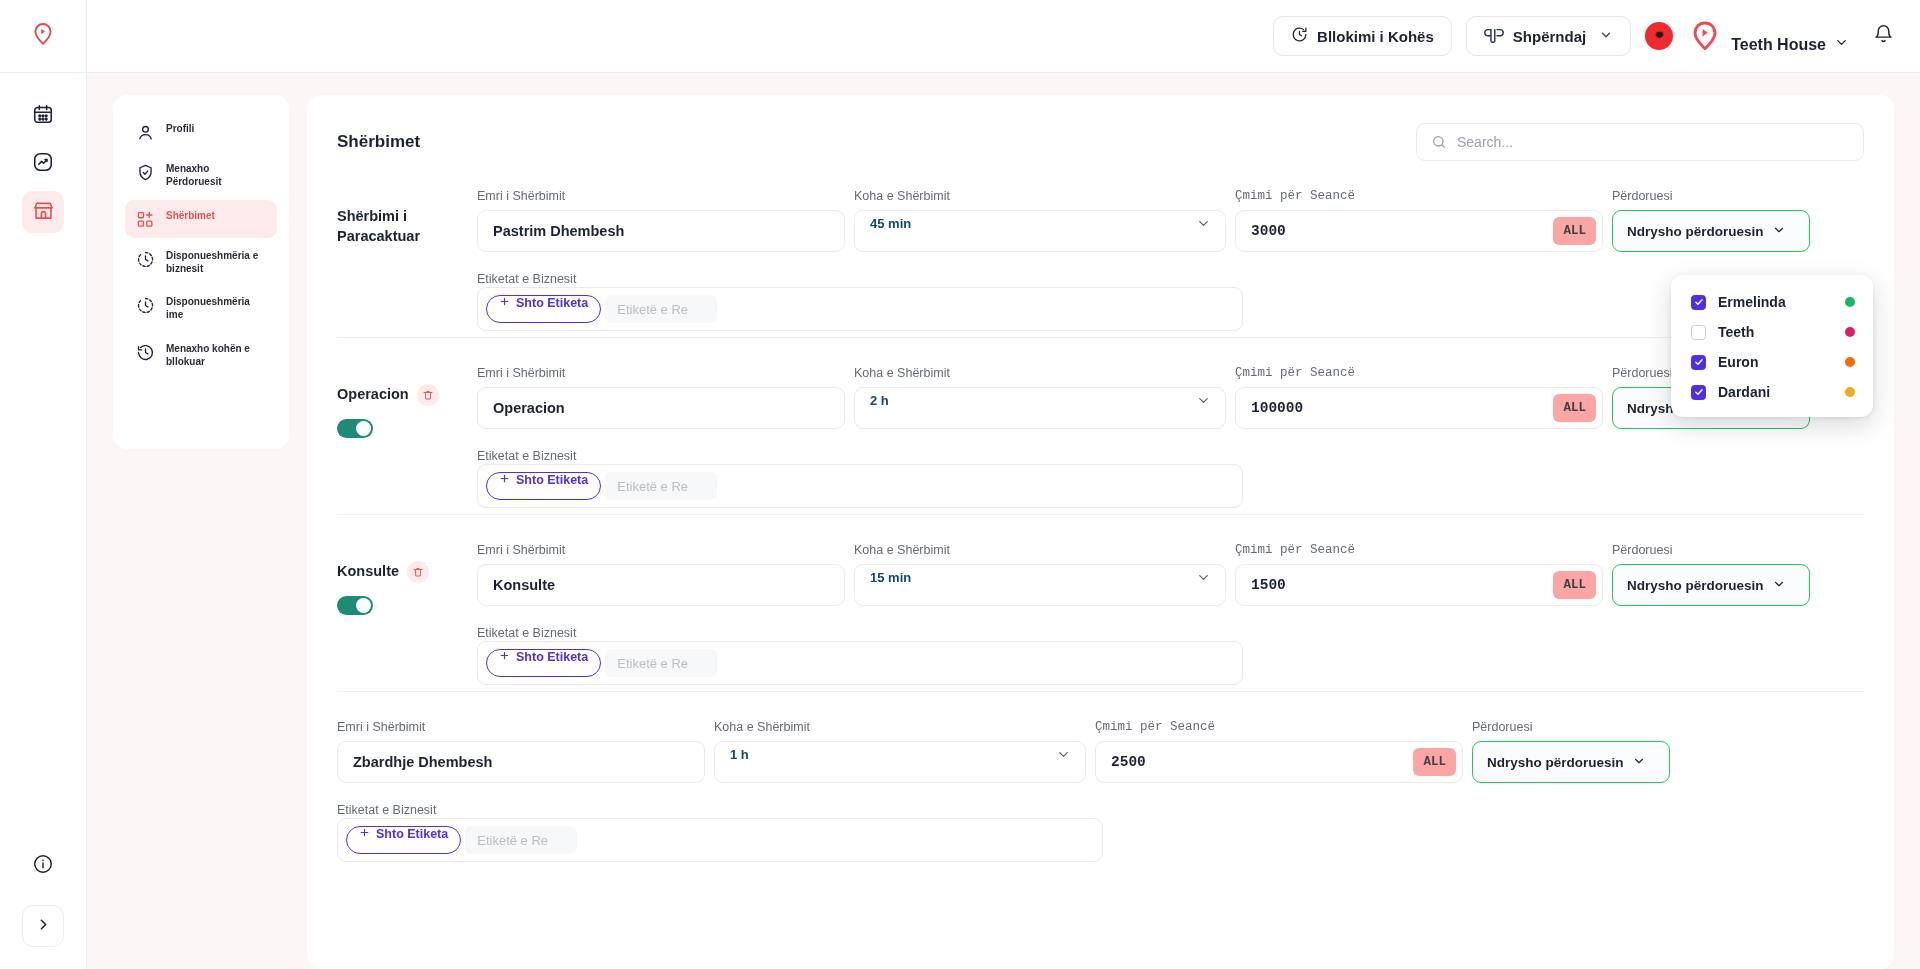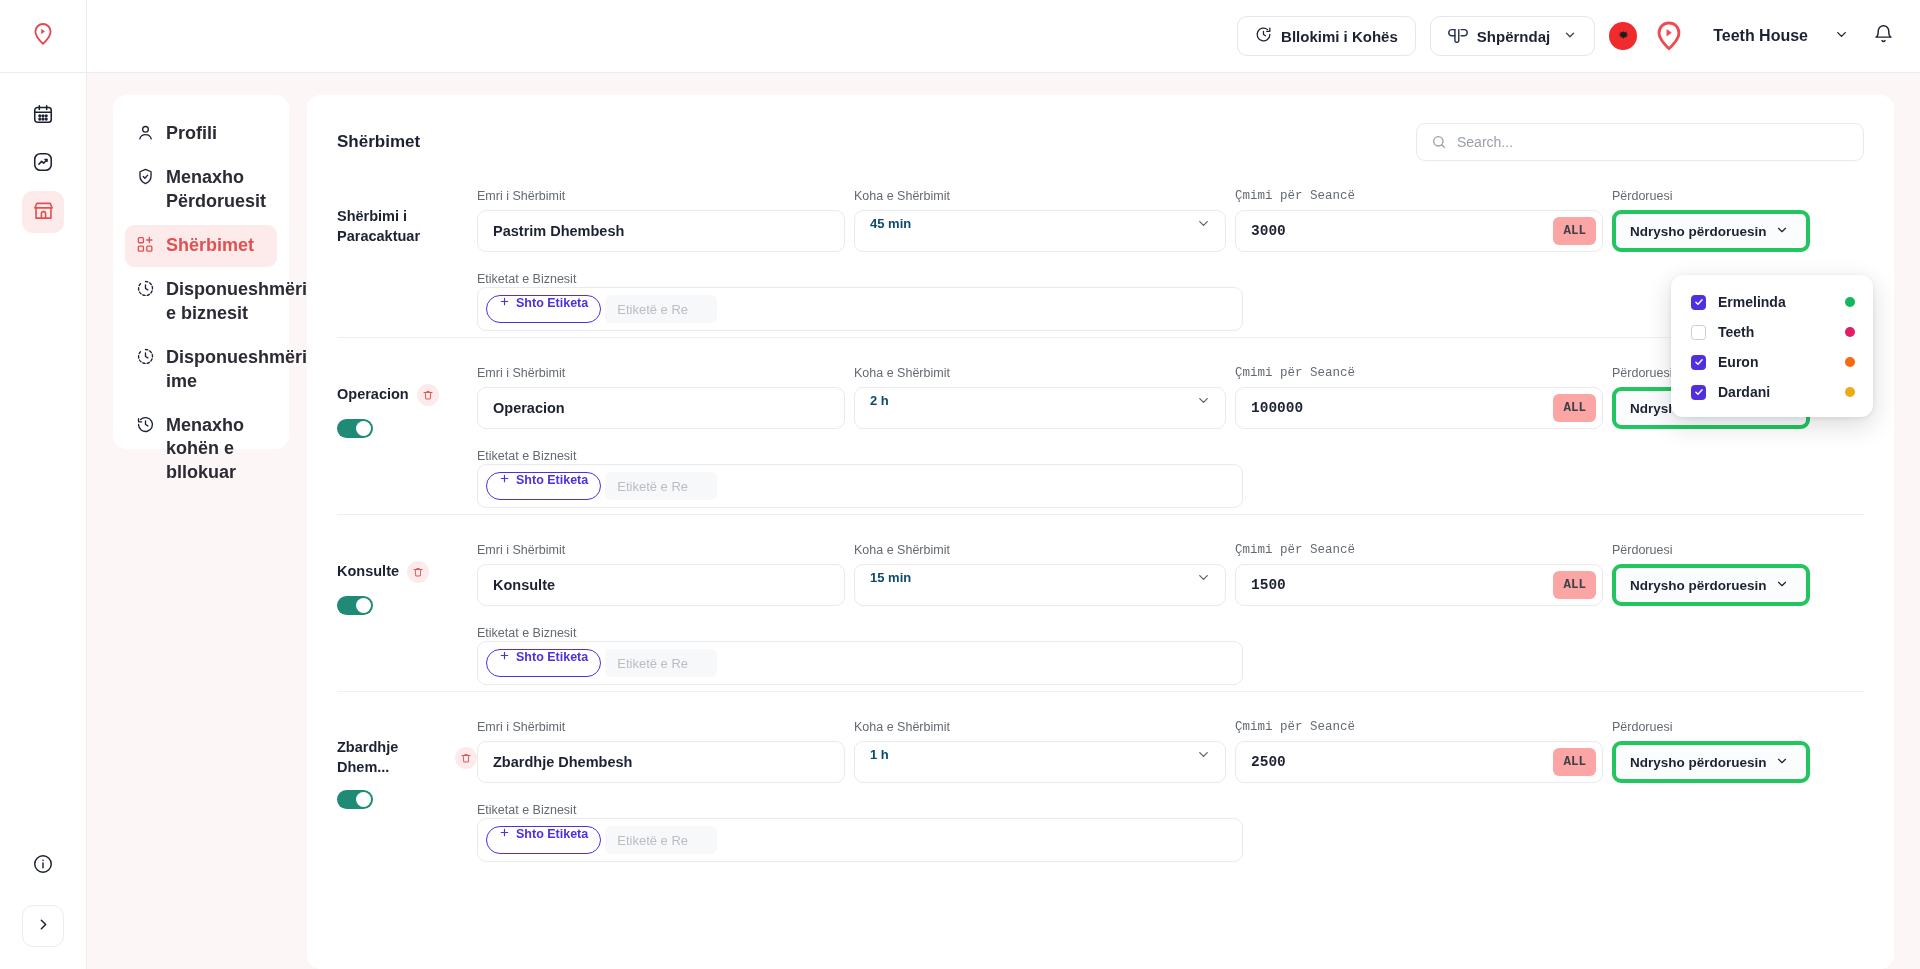--- a/index.html
+++ b/index.html
@@ -27,21 +27,21 @@
     height: 40px; padding: 0 17px;
     border: 1px solid #e6e7e9; border-radius: 10px; background: #fff;
     font-size: 15px; font-weight: 700; color: #1d2233; cursor: pointer; white-space: nowrap;
   }
   .pill-btn .chev { margin-left: 4px; }
   .flag-badge {
     width: 28px; height: 28px; border-radius: 50%; background: #ef2b2d;
     display: flex; align-items: center; justify-content: center; cursor: pointer;
   }
   .flag-badge svg { display: block; }
-  .brand-user { display: flex; align-items: center; gap: 26px; cursor: pointer; }
+  .brand-user { display: flex; align-items: flex-end; gap: 8px; cursor: pointer; }
   .brand-avatar { width: 36px; height: 36px; display: flex; align-items: center; justify-content: center; }
   .brand-name { font-size: 16px; font-weight: 700; color: #1d2233; white-space: nowrap; }
   .bell { margin-left: 10px; cursor: pointer; display: flex; }
 
   
   .body-row { flex: 1; display: flex; min-height: 0; position: relative; }
 
   
   .rail {
     width: 87px; flex: 0 0 87px; background: #fff; border-right: 1px solid #ececed;
@@ -67,21 +67,21 @@
     width: 176px; flex: 0 0 176px; background: #fff; border-radius: 14px;
     padding: 18px 12px; height: 354px;
   }
   .nav-item {
     display: flex; align-items: flex-start; gap: 11px;
     padding: 9px 10px; border-radius: 9px; cursor: pointer; margin-bottom: 2px;
   }
   .nav-item.active { background: #fdeaea; }
   .nav-ico { flex: 0 0 20px; display: flex; align-items: center; justify-content: center; padding-top: 1px; color: #1d2233; }
   .nav-item.active .nav-ico { color: #e05252; }
-  .nav-label { font-size: 18px; font-weight: 600; color: #2b2b35; line-height: 1.33; }
+  .nav-label { font-size: 10px; font-weight: 600; color: #2b2b35; line-height: 1.33; }
   .nav-item.active .nav-label { color: #e05252; }
 
   
   .maincard {
     flex: 1; background: #fff; border-radius: 14px; margin-left: 18px; margin-right: 26px;
     min-width: 0; overflow: hidden; position: relative;
   }
   .main-head { display: flex; align-items: center; padding: 28px 30px 0 30px; }
   .main-title { font-size: 17px; font-weight: 700; color: #1d2233; }
   .search-wrap { margin-left: auto; position: relative; width: 448px; }
@@ -128,21 +128,21 @@
   .fselect .val { flex: 1; }
   .fselect .chev { color: #5b6069; display: flex; }
   .price-wrap { position: relative; display: flex; align-items: center; }
   .price-wrap .finput { flex: 1; padding-right: 56px; }
   .all-badge {
     position: absolute; right: 7px; top: 7px; height: 28px; padding: 0 10px;
     background: #fca5a5; border-radius: 6px; display: flex; align-items: center;
     font-size: 12.5px; font-weight: 600; color: #3c4049;
   }
   .user-select {
-    height: 42px; border: 4px solid #22c55e; border-radius: 9px; background: #fbfcfd;
+    height: 42px; border: 1px solid #22c55e; border-radius: 9px; background: #fbfcfd;
     padding: 0 12px 0 14px; font-size: 13.5px; font-weight: 600; color: #1d2233;
     display: flex; align-items: center; gap: 8px; cursor: pointer; white-space: nowrap;
   }
 
   .tags-block { margin-top: 17px; width: 766px; }
   .tags-box {
     height: 44px; border: 1px solid #e9eaec; border-radius: 9px; background: #fff;
     display: flex; align-items: center; padding: 0 8px; gap: 4px;
   }
   .add-tag {
@@ -566,33 +566,20 @@
                         </svg></span>
                     <span>Shto Etiketa</span>
                   </div>
                   <input class="tag-input" placeholder="Etiketë e Re" style="">
                 </div>
               </div>
             </div>
           </div>
 
           <div class="srow">
-            <div class="srow-left">
-              <div class="srow-title">
-                <span>Zbardhje Dhem...</span>
-                <span class="del-btn">
-                  <svg width="12" height="12" viewBox="0 0 24 24" fill="none" stroke="#e05252" stroke-width="1.9" stroke-linecap="round" stroke-linejoin="round">
-                      <path d="M4 7h16M9.5 7V5h5v2M6.5 7l1 13h9l1-13"></path>
-                    </svg>
-                </span>
-              </div>
-              <div class="toggle">
-                  <span class="knob"></span>
-                </div>
-            </div>
             <div class="srow-right">
               <div class="fields">
                 <div class="field f-name">
                   <span class="flabel">Emri i Shërbimit</span>
                   <div class="finput">Zbardhje Dhembesh</div>
                 </div>
                 <div class="field f-time">
                   <span class="flabel">Koha e Shërbimit</span>
                   <div class="fselect">
                     <span class="val">1 h</span>

